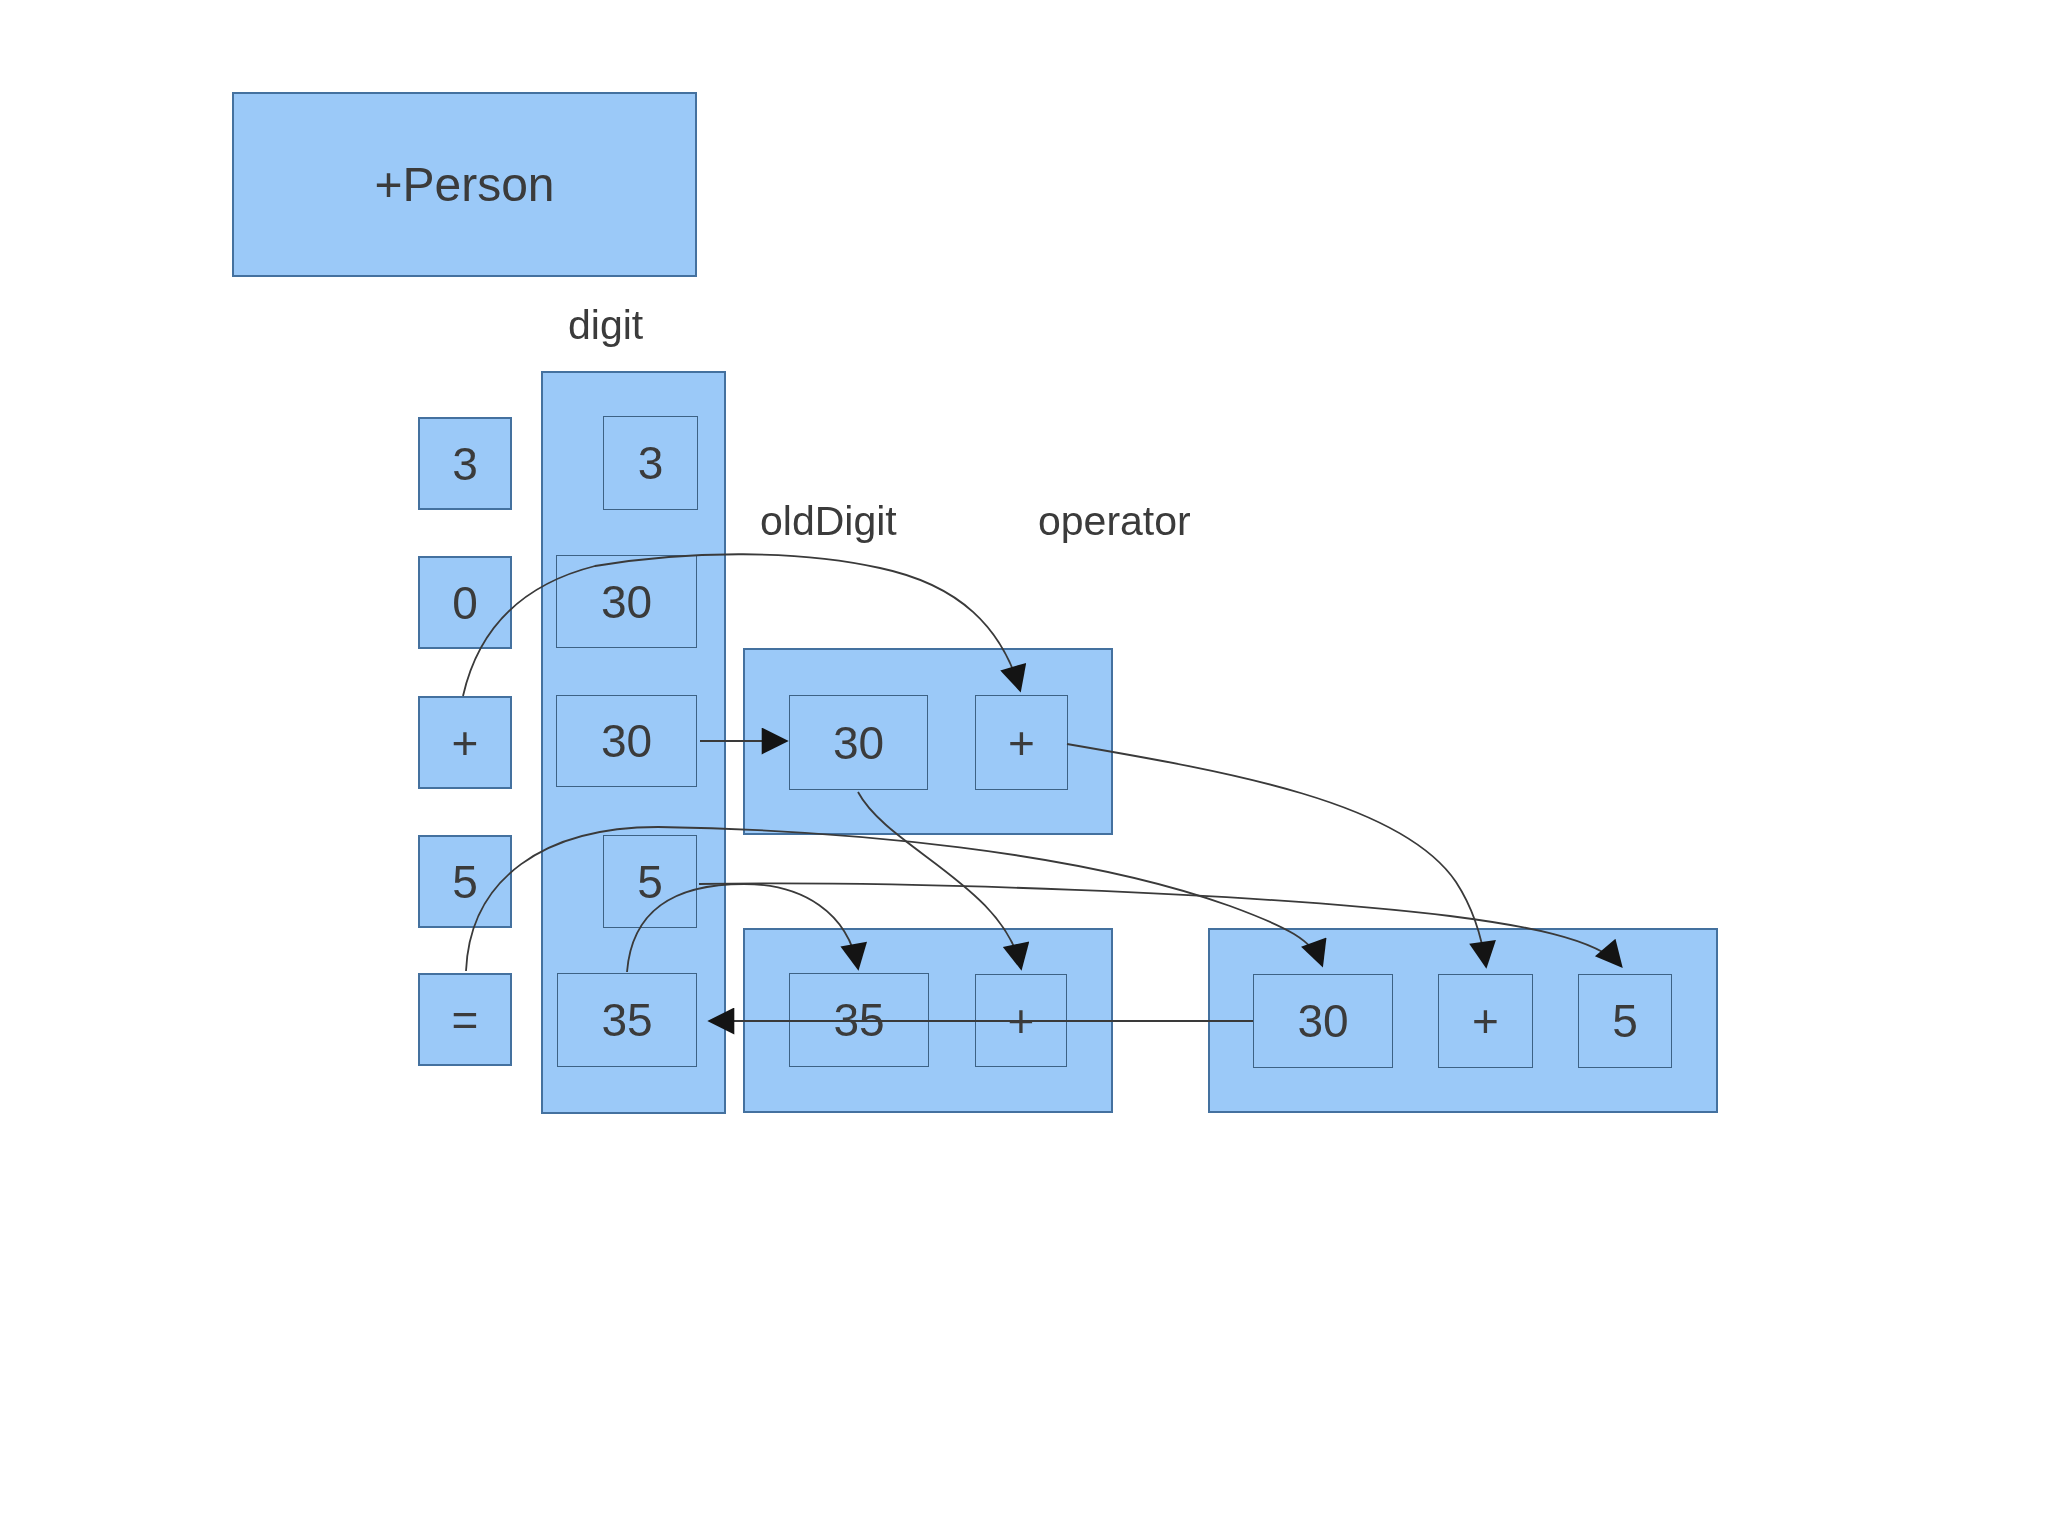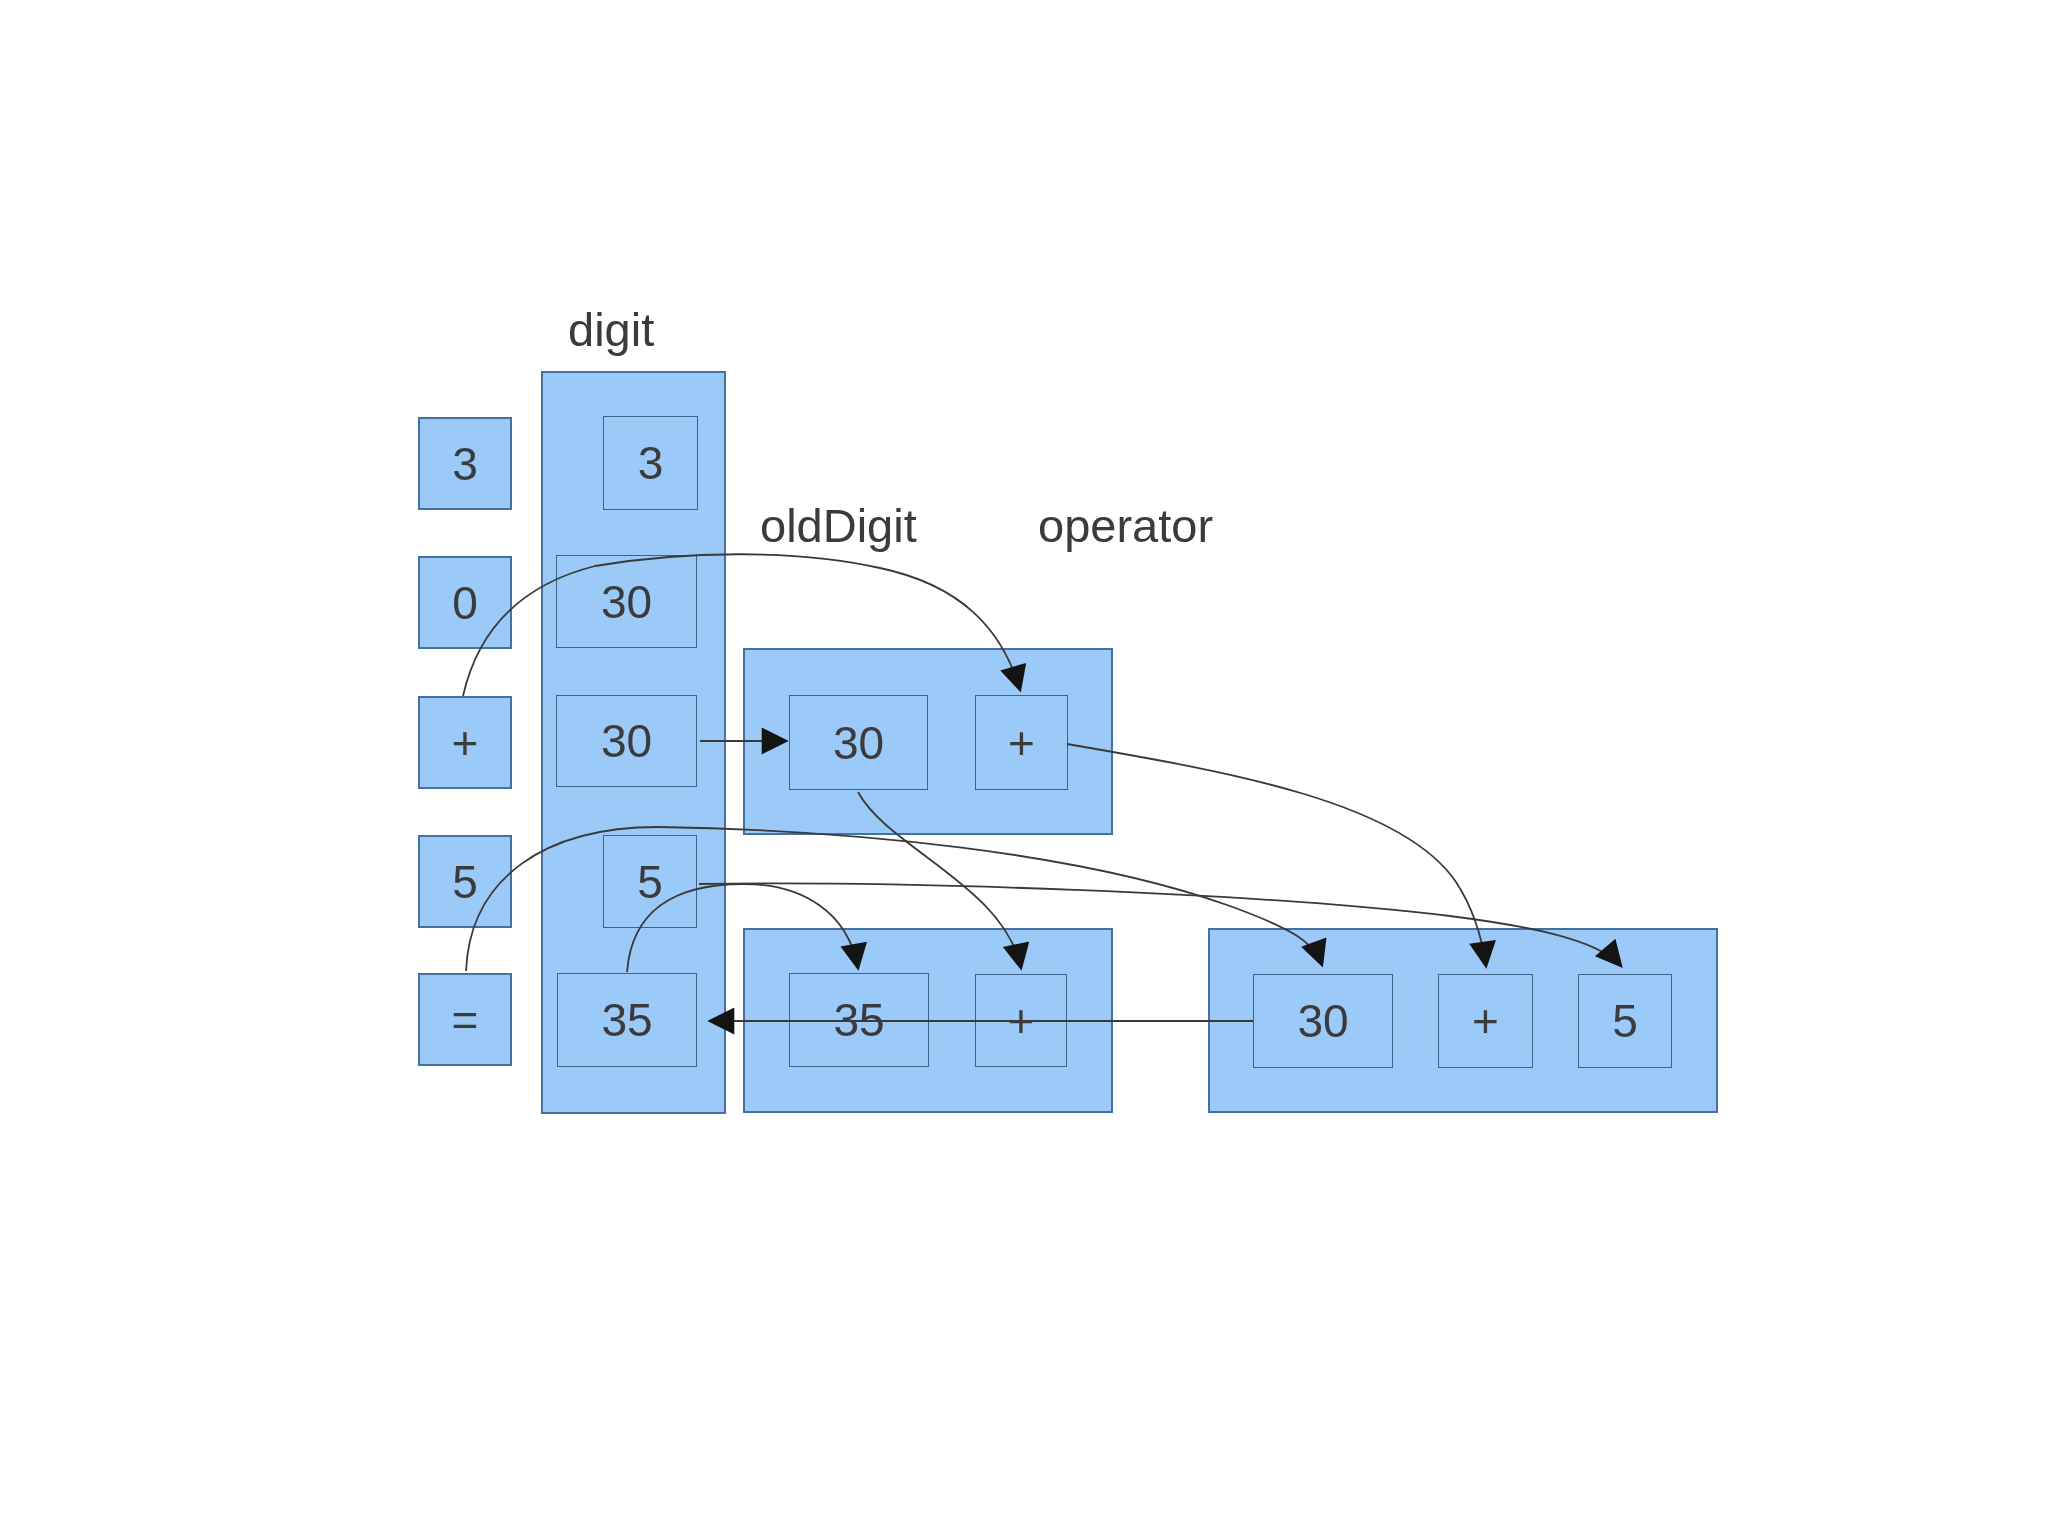--- a/index.html
+++ b/index.html
@@ -19,32 +19,35 @@
     position:absolute;background:var(--fill);
     border:2px solid var(--border);box-sizing:border-box;
   }
   .cell{
     position:absolute;background:var(--fill);
     border:1.6px solid #3d6285;box-sizing:border-box;
     display:flex;align-items:center;justify-content:center;
     color:var(--text);font-size:46px;
   }
   .diagram-label{
-    position:absolute;color:var(--text);font-size:47px;white-space:nowrap;
+    position:absolute;color:var(--text);font-size:41px;white-space:nowrap;
   }
   #person-box{font-size:48px;}
   #connector-layer{position:absolute;left:0;top:0;pointer-events:none;}
   #connector-layer path.connector{fill:none;stroke:var(--connector);stroke-width:1.8px;}
   #connector-layer marker path{fill:var(--arrowhead);stroke:none;}
 </style>
 </head>
 <body>
 
 <div id="stage">
 
+  <div id="person-box" class="box" style="left:232px;top:92px;width:465px;height:185px;">
+    <span>+Person</span>
+  </div>
 
   <div class="diagram-label" style="left:568px;top:302px;">digit</div>
   <div class="diagram-label" style="left:760px;top:498px;text-align:right;">oldDigit</div>
   <div class="diagram-label" style="left:1038px;top:498px;">operator</div>
 
   <div class="box" style="left:418px;top:417px;width:94px;height:93px;">
     <span>3</span>
   </div>
   <div class="box" style="left:418px;top:556px;width:94px;height:93px;">
     <span>0</span>

